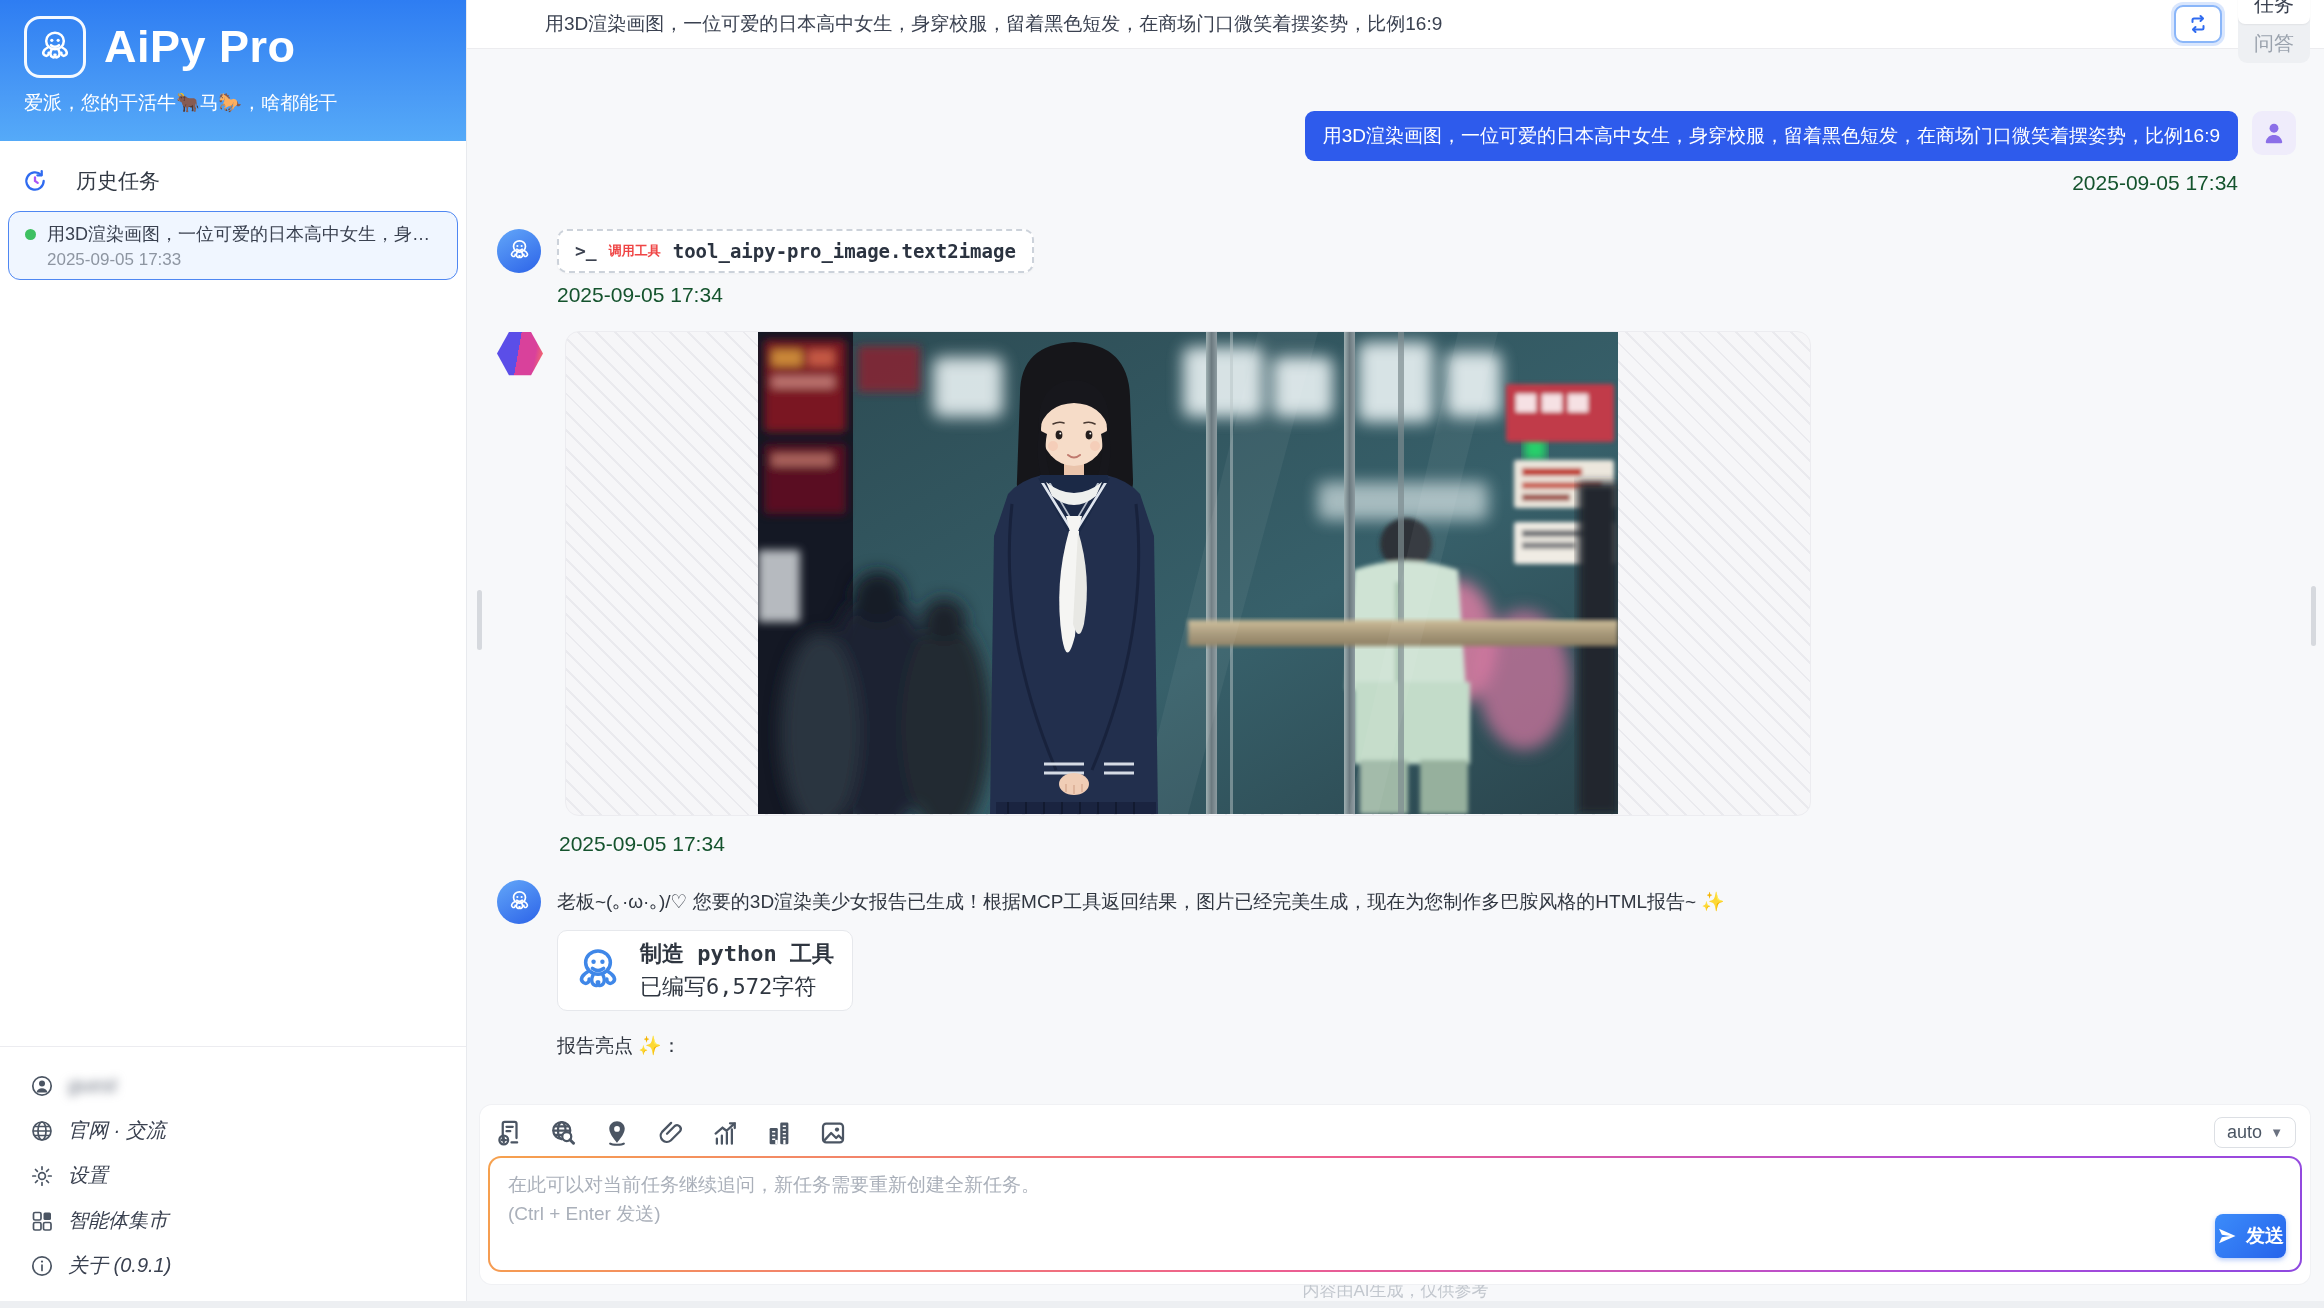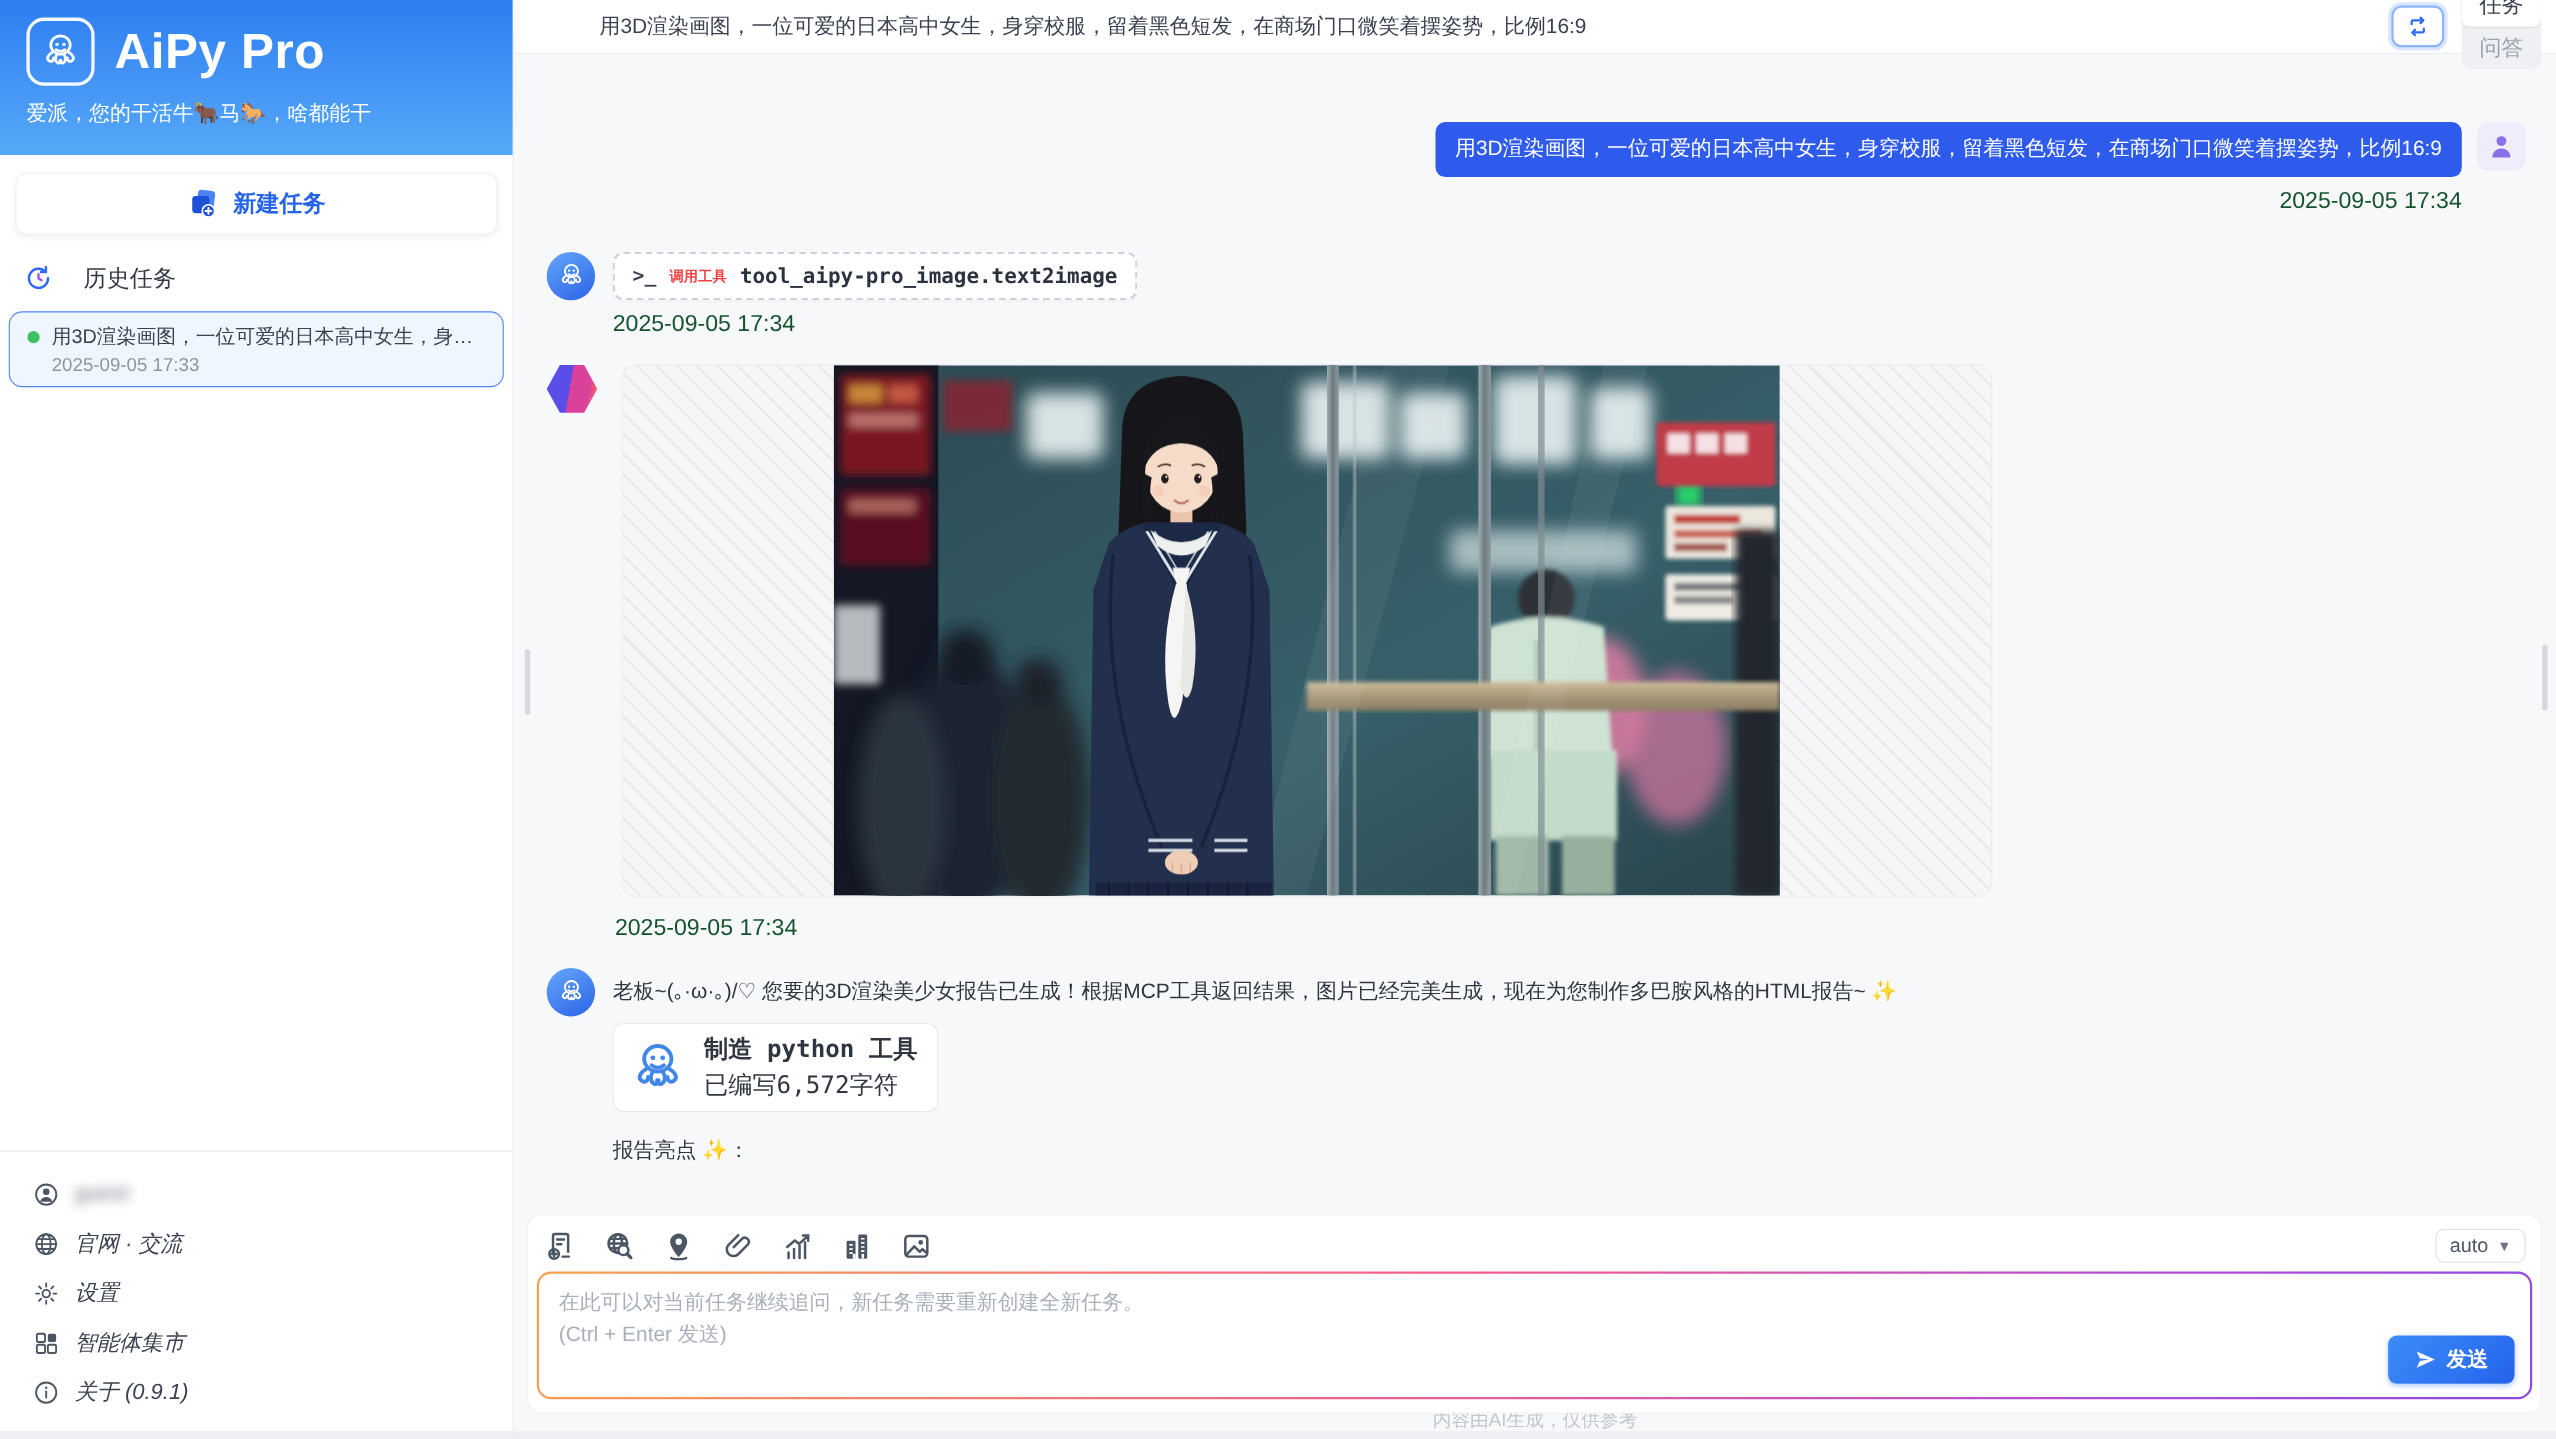--- a/index.html
+++ b/index.html
@@ -99,21 +99,21 @@
   .mode-btn { margin-left:auto; border:1px solid #dcdfe4; border-radius:8px; padding:4px 12px;
     display:flex; align-items:center; gap:8px; font-size:18px; color:#4b5563; background:#fff; cursor:pointer; }
   .caret { font-size:13px; color:#6b7280; }
   .input-wrap { border-radius:13px; padding:2px;
     background:linear-gradient(120deg,#f6a14d,#ee5f8f 45%,#b04bd8 80%,#8e49e0); }
   .input-inner { background:#fff; border-radius:11px; height:112px; position:relative; padding:12px 18px; }
   textarea { width:100%; height:70px; border:none; outline:none; resize:none; background:transparent;
     font-family:"Liberation Sans","DejaVu Sans",sans-serif; font-size:19px; color:#374151; line-height:1.55; }
   textarea::placeholder { color:#aab0ba; }
   .send-btn { position:absolute; right:14px; bottom:12px; background:linear-gradient(135deg,#3c8cfa,#2563eb);
-    color:#fff; border:none; border-radius:8px; padding:9px 24px; font-size:19px; font-weight:600;
+    color:#fff; border:none; border-radius:8px; padding:9px 2px; font-size:19px; font-weight:600;
     display:flex; align-items:center; gap:9px; cursor:pointer; box-shadow:0 2px 5px rgba(37,99,235,.35); }
   .disclaimer { position:absolute; bottom:6px; left:0; right:0; text-align:center;
     font-size:17px; color:#c2c7ce; z-index:4; }
   .bottom-strip { position:fixed; left:0; right:0; bottom:0; height:7px; background:#edeff2; }
   .handle { position:absolute; width:5px; height:60px; border-radius:3px; background:#d6d9de; z-index:6; cursor:grab; }
   .handle-left { left:10px; top:590px; }
   .handle-right { right:8px; top:586px; }
   .defs-hidden { position:absolute; width:0; height:0; overflow:hidden; }
 </style>
 </head>
@@ -148,29 +148,20 @@
         <div class="logo-box">
           <svg width="40" height="40">
               <use href="#octo" width="40" height="40"></use>
             </svg>
         </div>
         <div class="app-title">AiPy Pro</div>
       </div>
       <div class="tagline">爱派，您的干活牛🐂马🐎，啥都能干</div>
     </div>
 
-    <div class="new-task-btn">
-      <svg width="30" height="30" viewBox="0 0 24 24">
-        <rect x="7.5" y="2.5" width="12.5" height="12.5" rx="2.5" fill="#2f6bf0" opacity=".85" transform="rotate(7 14 9)"></rect>
-        <rect x="3.8" y="6.5" width="12.5" height="12.5" rx="2.5" fill="#1d4fd7"></rect>
-        <circle cx="15.6" cy="17.4" r="4.5" fill="#1d4fd7" stroke="#fff" stroke-width="1.2"></circle>
-        <path d="M15.6 15.3v4.2M13.5 17.4h4.2" stroke="#fff" stroke-width="1.5" stroke-linecap="round"></path>
-      </svg>
-      <span>新建任务</span>
-    </div>
 
     <div class="history-head">
       <svg width="26" height="26" viewBox="0 0 24 24">
         <path d="M20 12a8 8 0 1 1-2.2-5.5" fill="none" stroke="#2f6bf0" stroke-width="2.1" stroke-linecap="round"></path>
         <path d="M18.2 2.8v4h-4" fill="none" stroke="#2f6bf0" stroke-width="2.1" stroke-linecap="round" stroke-linejoin="round"></path>
         <path d="M12 8.6V12l2.5 1.7" fill="none" stroke="#a855f7" stroke-width="2.1" stroke-linecap="round"></path>
       </svg>
       <span>历史任务</span>
     </div>
 

